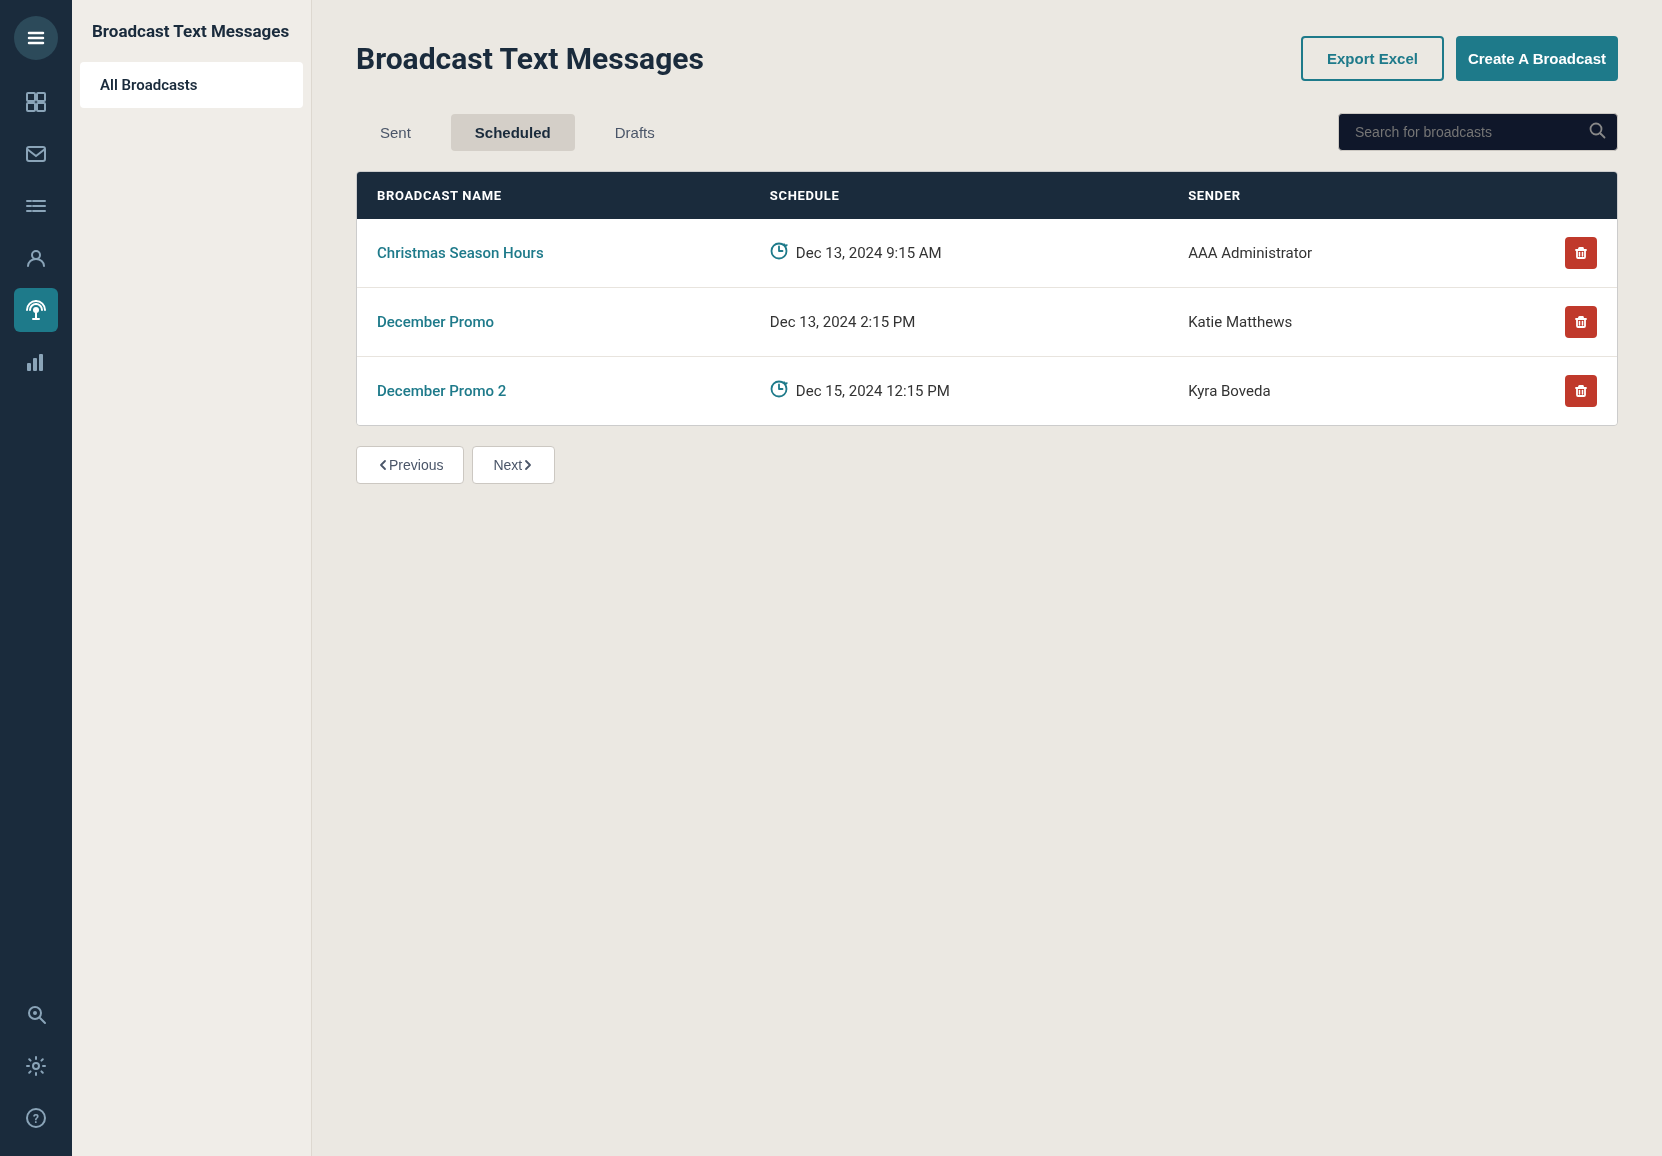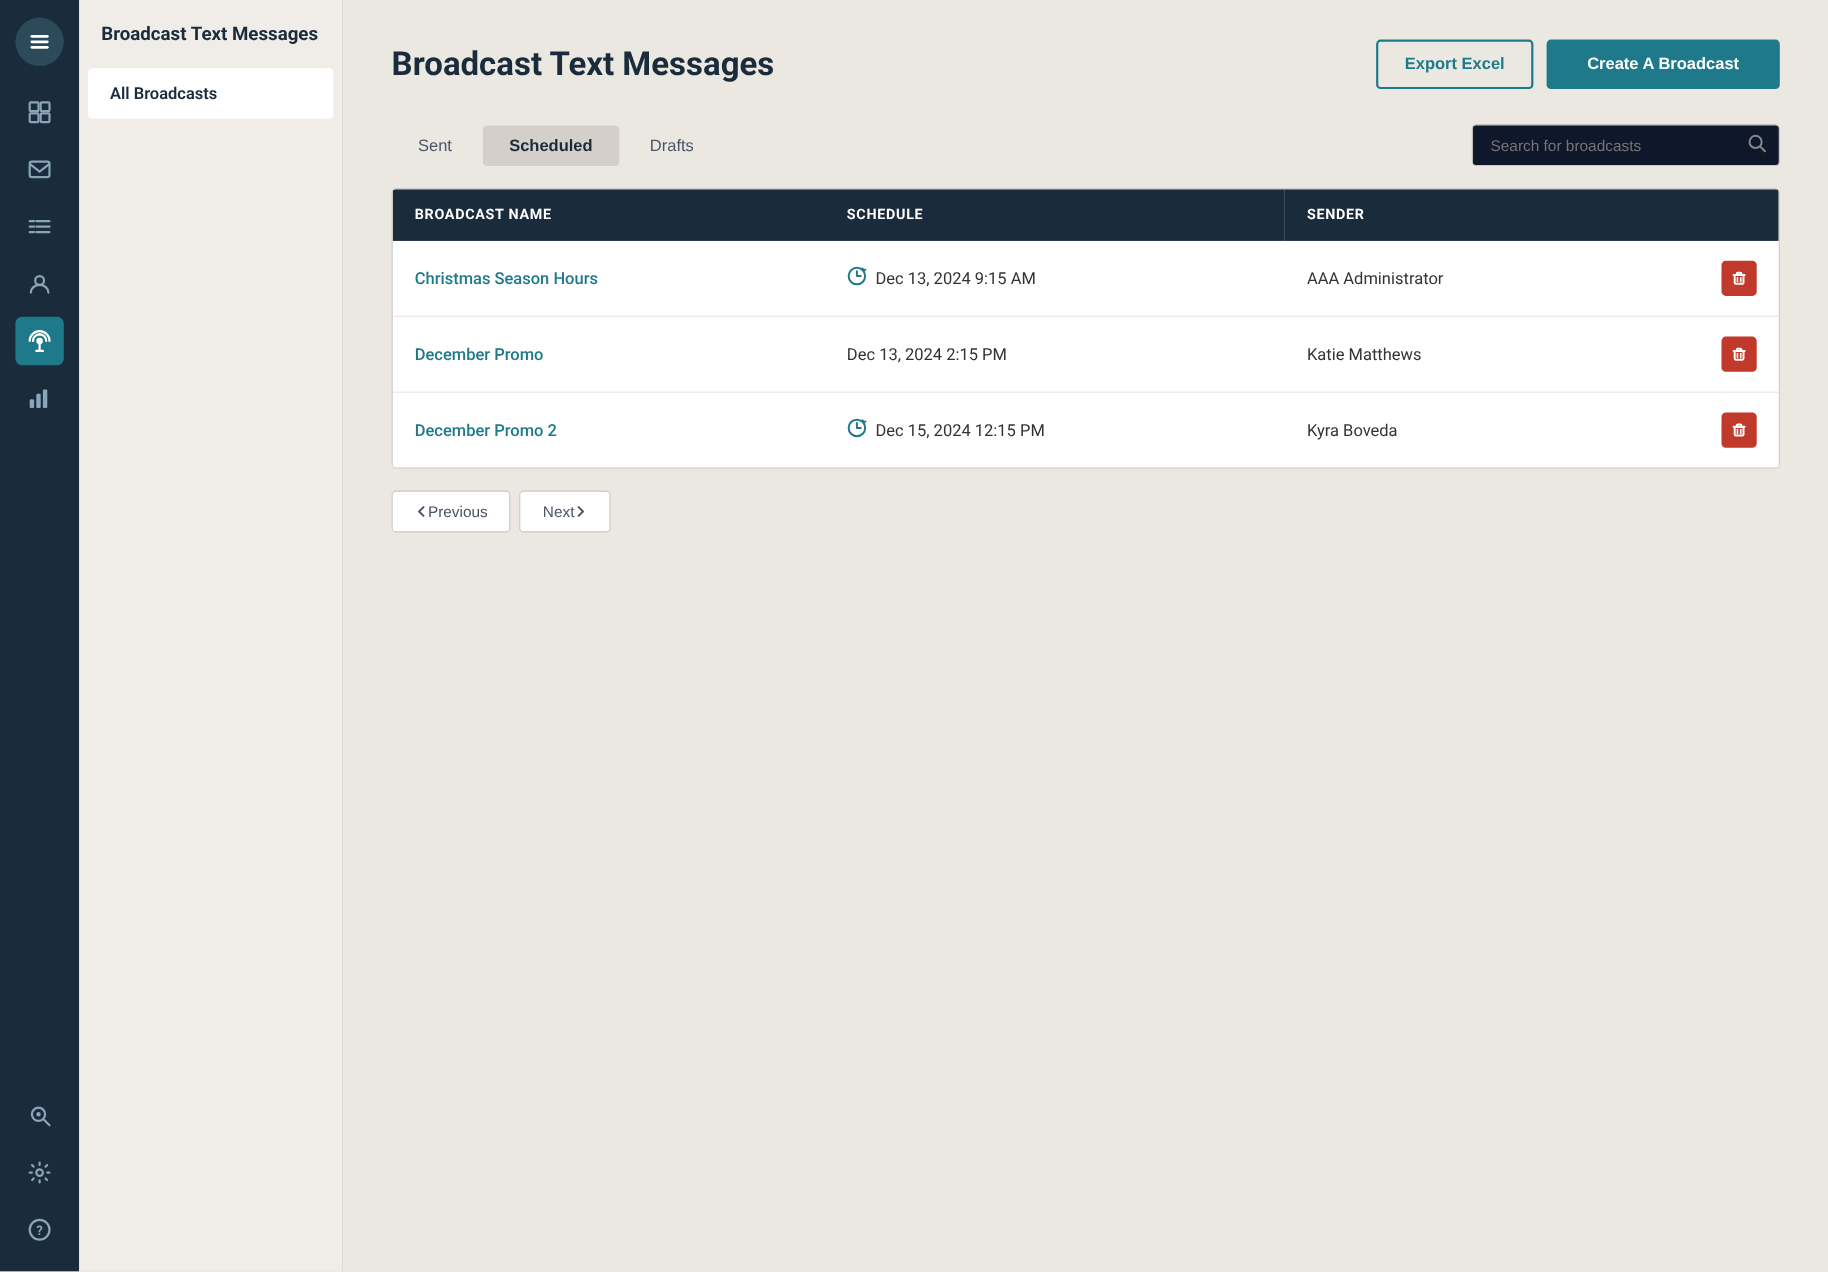--- a/index.html
+++ b/index.html
@@ -94,40 +94,40 @@
       padding: 12px 24px;
       border: 2px solid #1e7a8a;
       background: transparent;
       color: #1e7a8a;
       font-size: 15px;
       font-weight: 600;
       border-radius: 4px;
       cursor: pointer;
     }
     .btn-create {
-      padding: 12px 37px;
+      padding: 12px 12px;
       border: none;
       background: #1e7a8a;
       color: white;
       font-size: 15px;
       font-weight: 600;
       border-radius: 4px;
       cursor: pointer;
     }
 
     
     .tabs-search-row {
       display: flex;
       align-items: center;
       justify-content: space-between;
       margin-bottom: 0;
     }
     .tabs {
       display: flex;
-      gap: 4px;
+      gap: 16px;
       align-items: flex-start;
     }
     .tab {
       padding: 10px 24px;
       font-size: 15px;
       font-weight: 500;
       cursor: pointer;
       border-radius: 4px;
       color: #4a5568;
       background: transparent;

